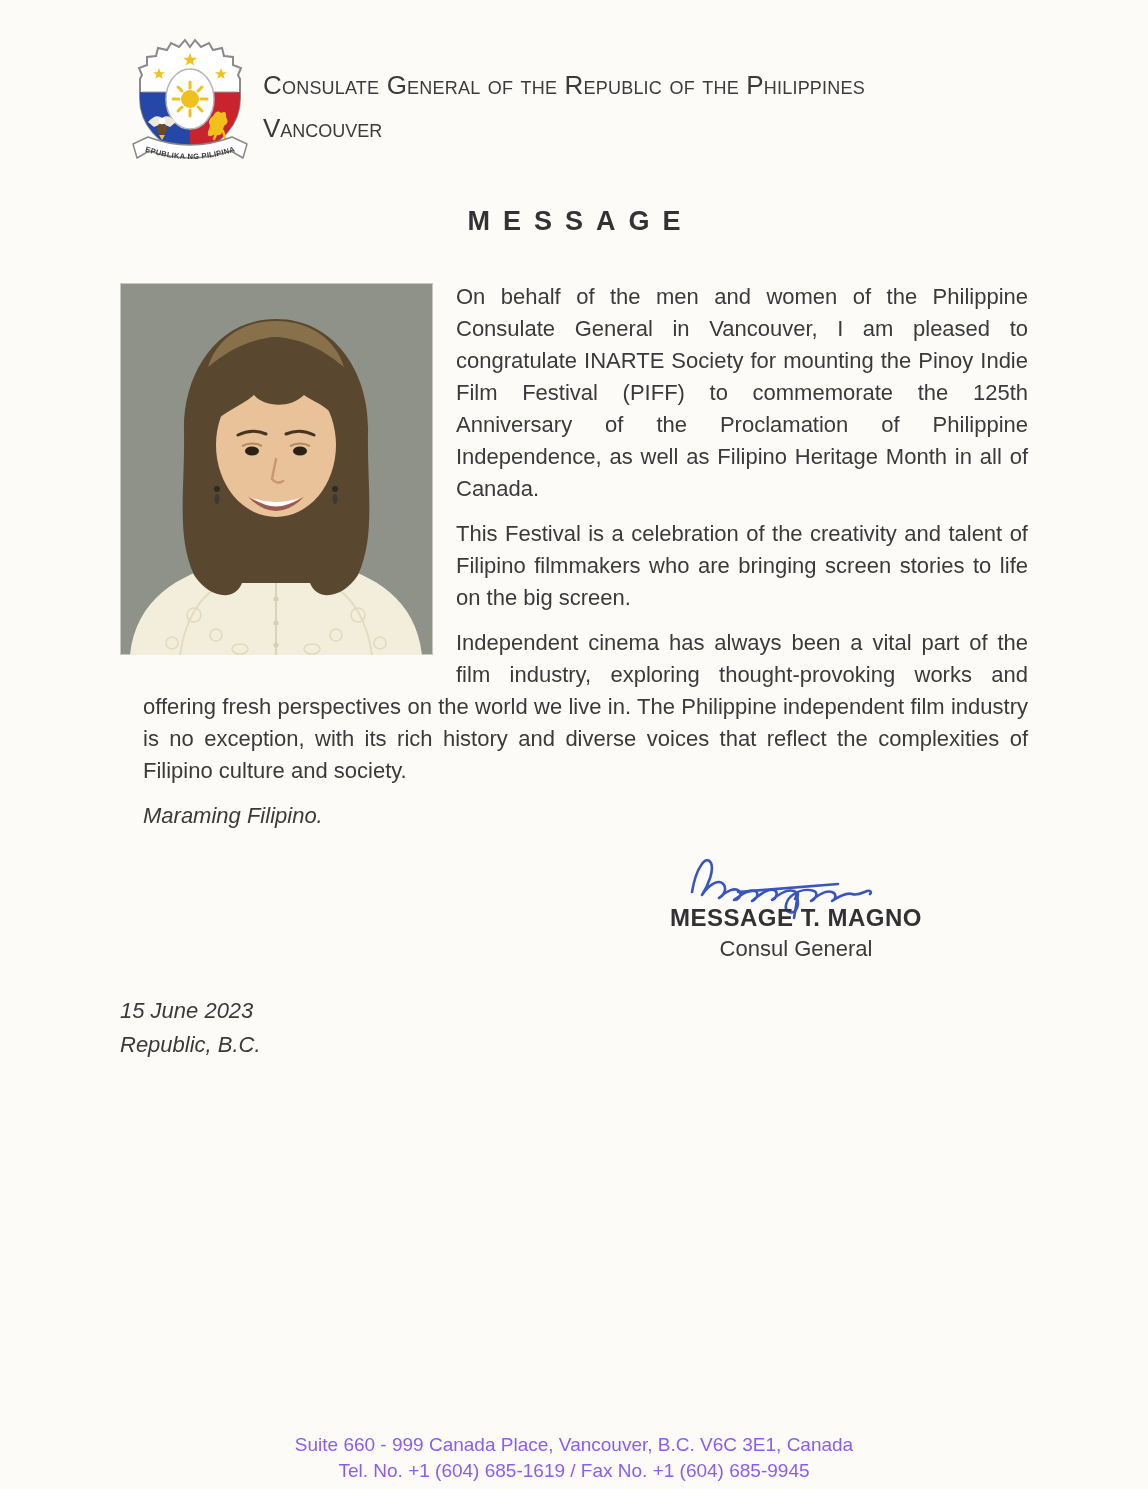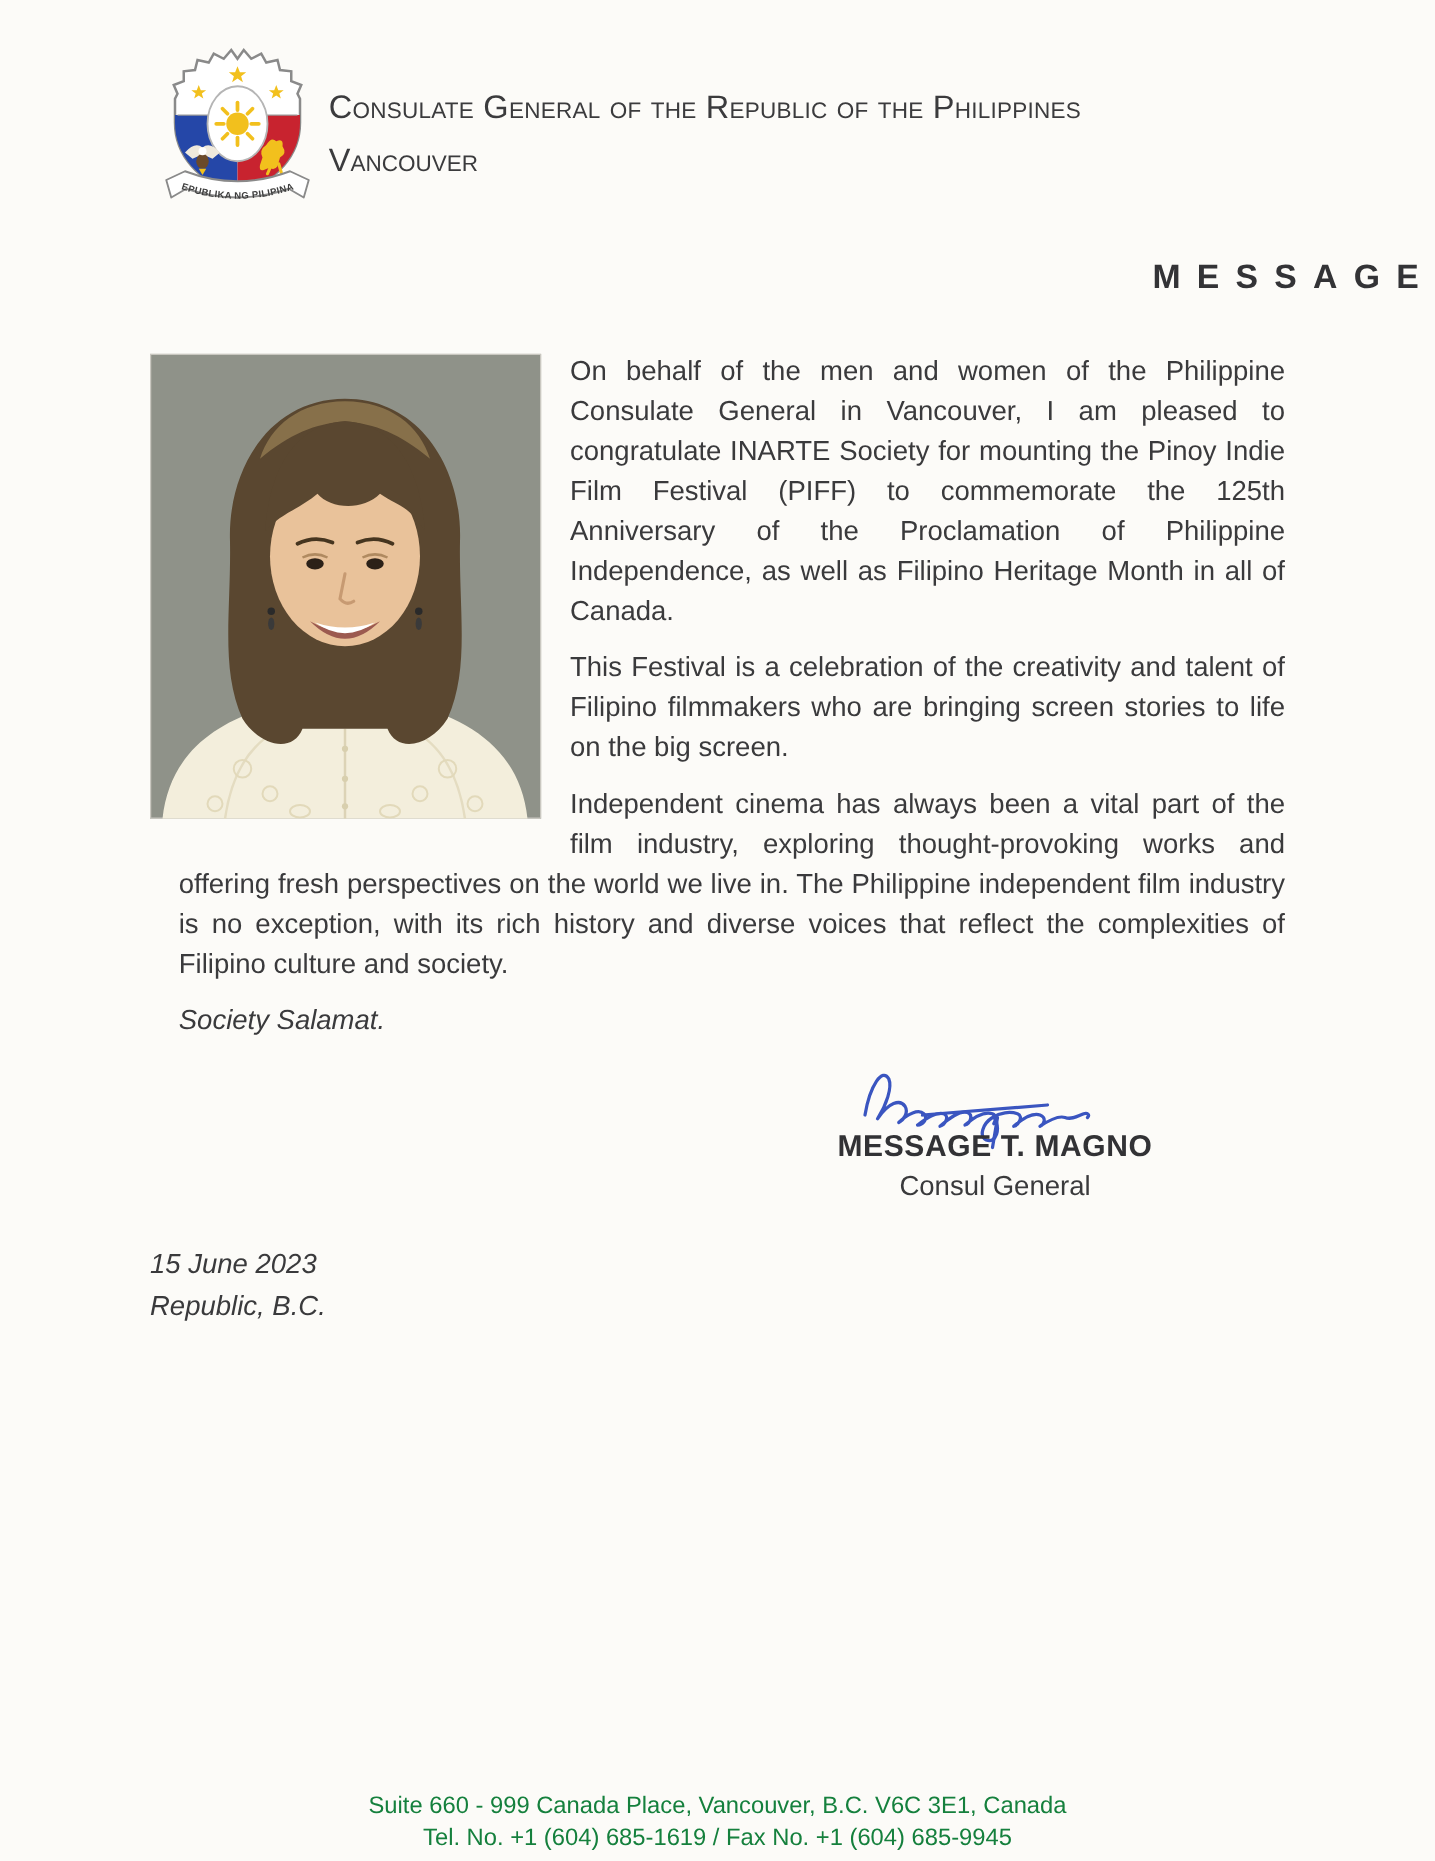--- a/index.html
+++ b/index.html
@@ -42,21 +42,21 @@
     font-size: 26px;
     color: #3b3b3d;
   }
 
   
   .message-title {
     position: absolute;
     top: 206px;
     left: 0;
     width: 100%;
-    text-align: right;
+    text-align: center;
     font-size: 27px;
     font-weight: bold;
     letter-spacing: 13px;
     text-indent: 13px;
     color: #333336;
   }
 
   
   .content {
     position: absolute;
@@ -116,21 +116,21 @@
 
   
   .page-footer {
     position: absolute;
     left: 0;
     right: 0;
     bottom: 5px;
     text-align: center;
     font-size: 19px;
     line-height: 26px;
-    color: #15803d;
+    color: #8b5cf6;
   }
 </style>
 </head>
 <body>
 
 <div class="page">
 
   <div>
     <svg class="seal" viewBox="0 0 128 136" aria-hidden="true">
       <defs>
@@ -240,21 +240,21 @@
 
       <path d="M156,176 L152,196 Q157,202 163,198" stroke="#c79a72" stroke-width="2.5" fill="none" stroke-linecap="round"></path>
 
       <path d="M128,214 Q156,242 184,214 Q156,230 128,214 Z" fill="#9c5a50"></path>
       <path d="M132,215 Q156,232 180,215 Q156,223 132,215 Z" fill="#ffffff"></path>
     </svg>
 
     <p>On behalf of the men and women of the Philippine Consulate General in Vancouver, I am pleased to congratulate INARTE Society for mounting the Pinoy Indie Film Festival (PIFF) to commemorate the 125th Anniversary of the Proclamation of Philippine Independence, as well as Filipino Heritage Month in all of Canada.</p>
     <p>This Festival is a celebration of the creativity and talent of Filipino filmmakers who are bringing screen stories to life on the big screen.</p>
     <p>Independent cinema has always been a vital part of the film industry, exploring thought-provoking works and offering fresh perspectives on the world we live in. The Philippine independent film industry is no exception, with its rich history and diverse voices that reflect the complexities of Filipino culture and society.</p>
-    <p class="salutation">Society Salamat.</p>
+    <p class="salutation">Maraming Filipino.</p>
 
     <div class="signature-block">
       <svg class="signature-ink" width="210" height="72" viewBox="0 0 210 72" aria-hidden="true">
         <g stroke="#3a55c0" stroke-width="2.6" fill="none" stroke-linecap="round" stroke-linejoin="round">
           <path d="M14,44 C18,20 28,6 33,15 C36,22 31,36 24,47 C33,34 42,31 46,37 C49,42 45,48 41,50 C48,43 57,39 61,43 C65,47 60,52 56,52 C63,47 71,41 77,43 C82,45 78,52 74,53 C82,46 90,40 96,42 C101,44 98,51 94,52 C102,45 110,41 116,43 C119,44 119,48 117,51"></path>
           <path d="M117,45 C123,55 119,67 111,64 C105,61 108,51 116,46 C122,42 130,41 136,43 C141,45 137,52 133,53 C140,47 148,42 154,44 C159,46 158,51 154,53 C160,49 168,44 174,46 C179,48 184,45 189,43 C192,42 194,44 192,46"></path>
           <path d="M60,44 L160,36"></path>
           <path d="M120,46 L116,70"></path>
         </g>
       </svg>

